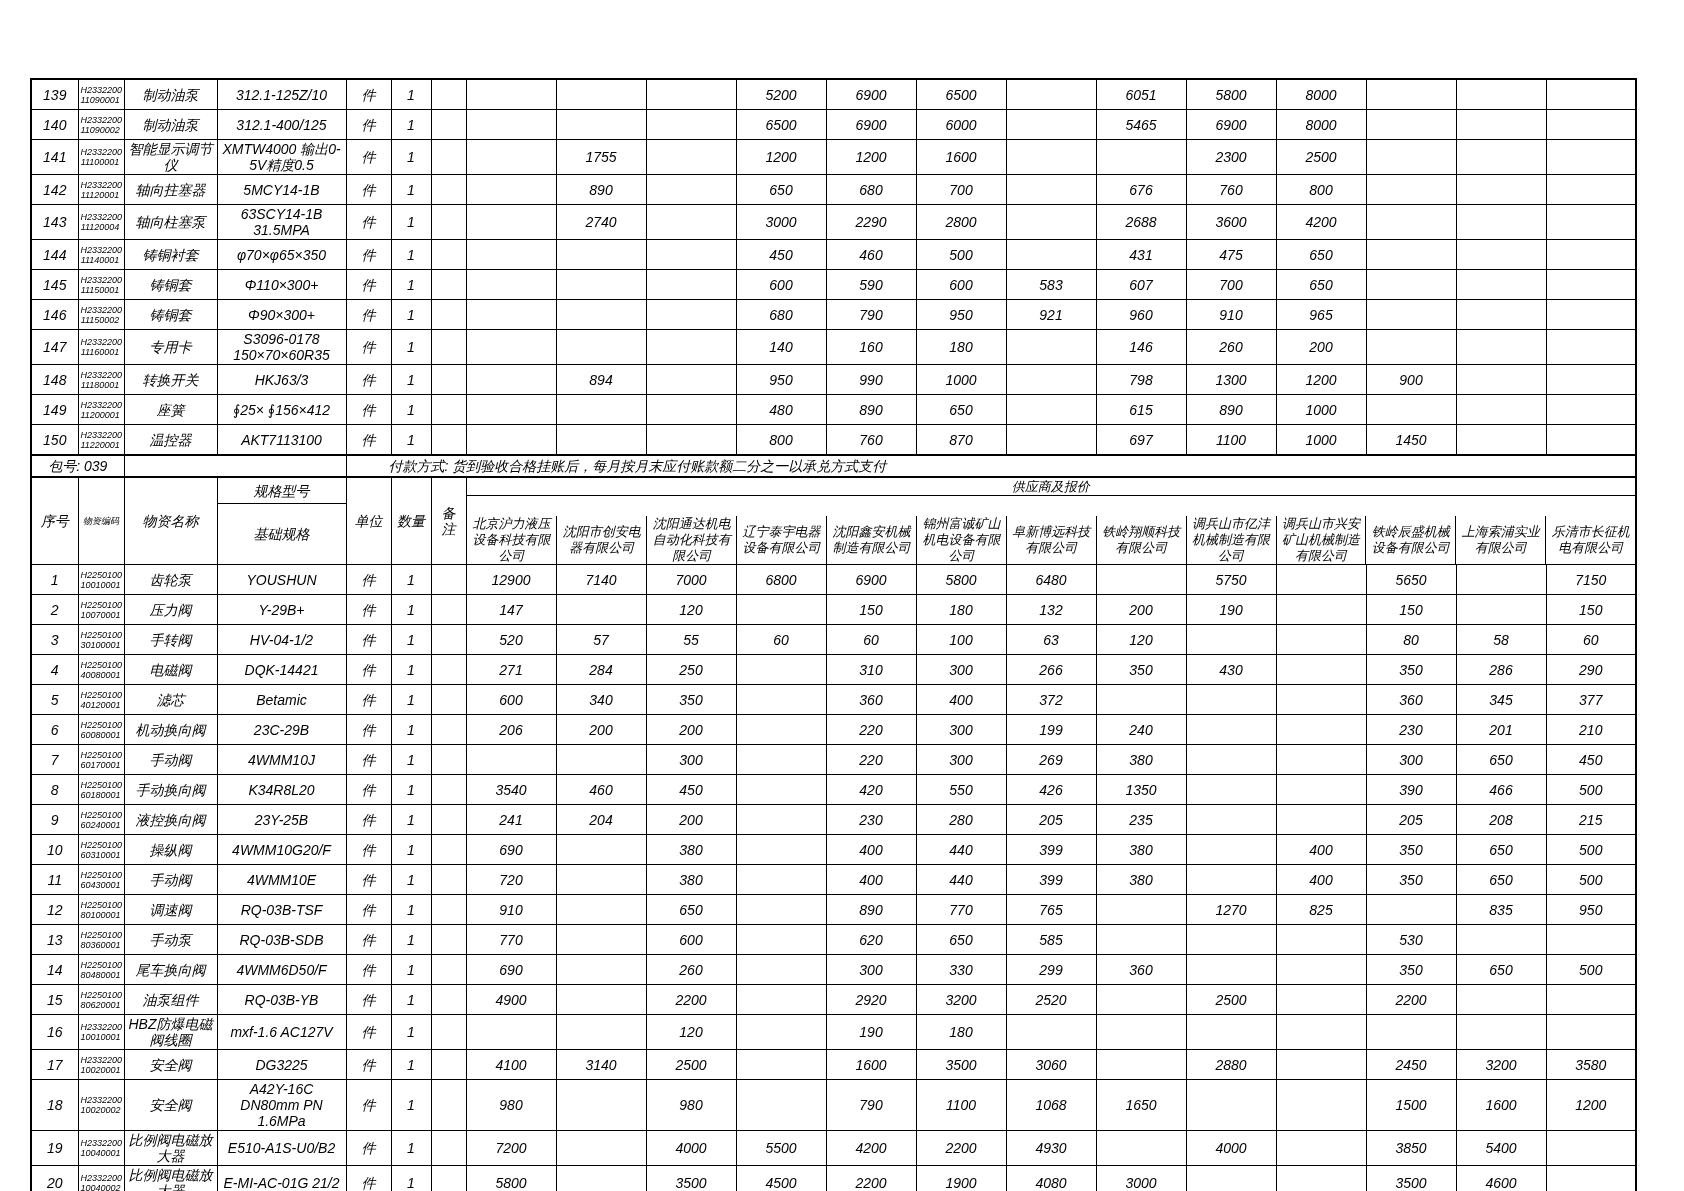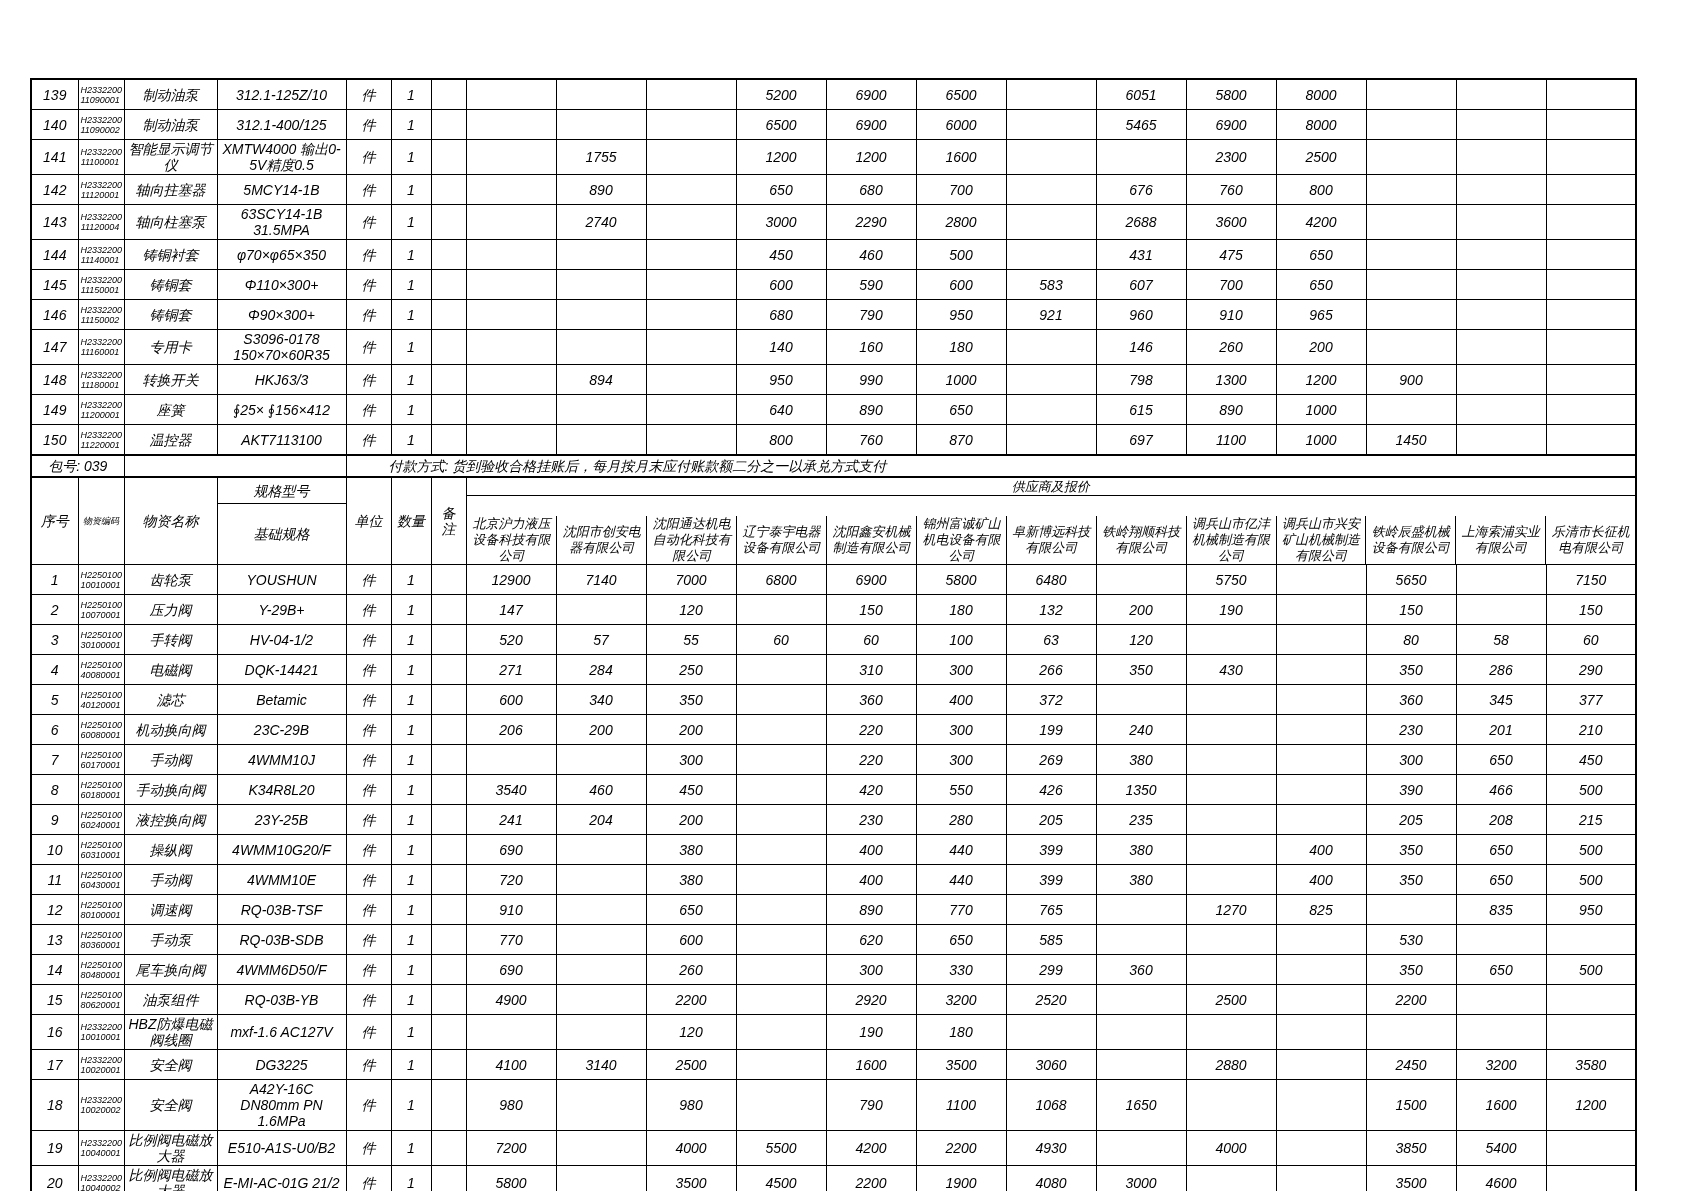--- a/index.html
+++ b/index.html
@@ -299,21 +299,21 @@
           <td class="c-code">H2332200
 11200001</td>
           <td class="c-name">座簧</td>
           <td class="c-spec">∮25× ∮156×412</td>
           <td class="c-unit">件</td>
           <td class="c-qty">1</td>
           <td class="c-note"></td>
           <td class="c-price"></td>
           <td class="c-price"></td>
           <td class="c-price"></td>
-          <td class="c-price">640</td>
+          <td class="c-price">480</td>
           <td class="c-price">890</td>
           <td class="c-price">650</td>
           <td class="c-price"></td>
           <td class="c-price">615</td>
           <td class="c-price">890</td>
           <td class="c-price">1000</td>
           <td class="c-price"></td>
           <td class="c-price"></td>
           <td class="c-price"></td>
         </tr>

